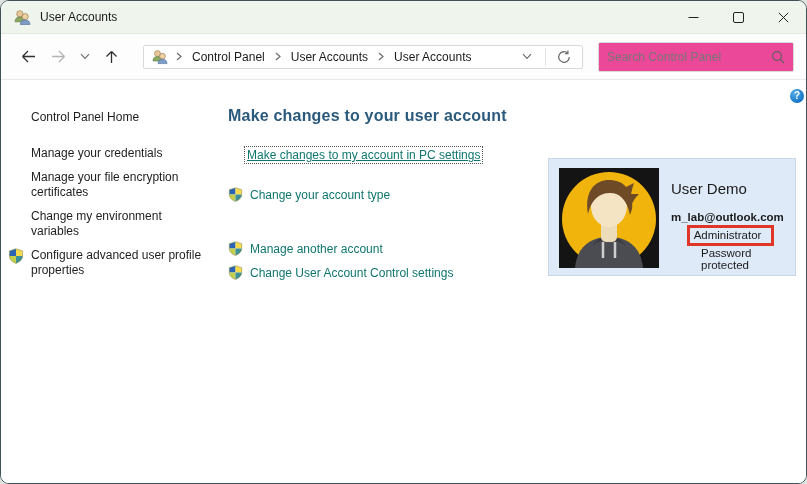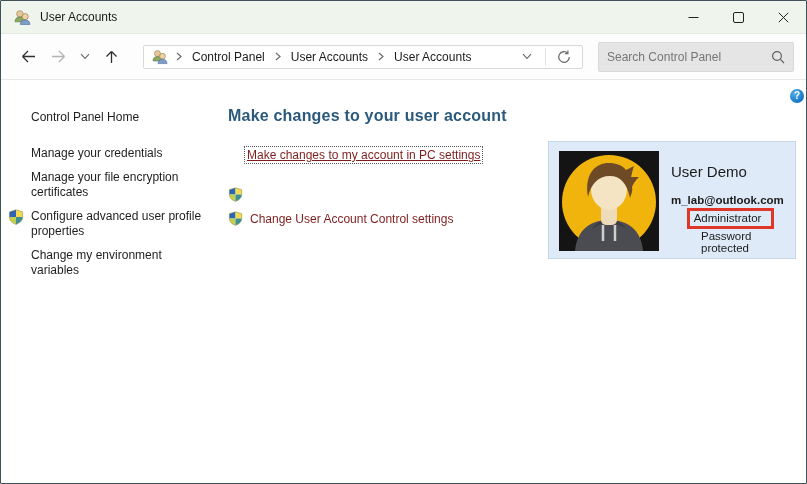--- a/index.html
+++ b/index.html
@@ -1,19 +1,19 @@
 <!DOCTYPE html>
 <html><head>
 <meta charset="utf-8">
 <style>
   * { margin:0; padding:0; box-sizing:border-box; }
   html,body { width:807px; height:484px; background:#dfe3e0; font-family:"Liberation Sans","DejaVu Sans",sans-serif; }
   .window{
     position:relative; width:807px; height:484px; background:#ffffff;
-    border:1px solid #3f5257; border-radius:1px; overflow:hidden;
+    border:1px solid #3f5257; border-radius:9px; overflow:hidden;
   }
   
   .titlebar{
     height:33px; background:#eff4ec; display:flex; align-items:center;
     border-bottom:1px solid #e3e8e1;
   }
   .titlebar .app-icon{ margin:0 9px 0 13px; width:17px; height:17px; flex:0 0 auto; }
   .titlebar .title{ font-size:12px; color:#1b1b1b; flex:1 1 auto; }
   .win-controls{ display:flex; height:100%; }
   .win-btn{ width:45px; height:100%; display:flex; align-items:center; justify-content:center; background:transparent; border:none; cursor:default; }
@@ -31,49 +31,49 @@
     display:flex; align-items:center; padding:0 4px 0 8px; overflow:hidden;
   }
   .crumb-icon{ width:16px; height:16px; margin-right:4px; flex:0 0 auto; }
   .crumb-sep{ width:14px; height:14px; display:flex; align-items:center; justify-content:center; flex:0 0 auto; }
   .crumb{ font-size:12px; color:#1b1b1b; padding:0 6px; white-space:nowrap; }
   .addr-right{ margin-left:auto; display:flex; align-items:center; }
   .addr-divider{ width:1px; height:18px; background:#e4e4e4; margin:0 4px; }
   .icon-btn{ width:28px; height:26px; display:flex; align-items:center; justify-content:center; background:none; border:none; }
   .searchbox{
     flex:0 0 auto; width:196px; height:30px; margin-left:15px;
-    border:1px solid #d9d9d9; background:#e5e5e5; border-radius:2px;
+    border:1px solid #d9d9d9; background:#ec4899; border-radius:2px;
     display:flex; align-items:center; padding:0 8px;
   }
   .searchbox input{
     flex:1 1 auto; border:none; outline:none; font-size:12px; color:#1b1b1b;
     font-family:"Liberation Sans","DejaVu Sans",sans-serif; background:transparent; min-width:0;
   }
   .searchbox input::placeholder{ color:#767676; }
   
   .page{ position:relative; height:404px; background:#fff; }
   .sidebar{ position:absolute; left:0; top:8px; width:222px; padding:22px 18px 0 30px; }
   .side-item{ position:relative; font-size:12px; line-height:15px; color:#1e1e1e; cursor:pointer; }
   .side-item + .side-item{ margin-top:9px; }
   .side-item.first{ margin-bottom:21px; }
   .side-item .shield{ position:absolute; left:-23px; top:0px; }
   .content{ position:absolute; left:227px; top:0; }
   .content h1{ font-size:16px; font-weight:700; color:#2b5a7c; margin-top:27px; letter-spacing:.2px; }
   .task{ display:flex; align-items:center; font-size:12px; color:#0b63c5; }
   .task .shield{ margin-right:7px; flex:0 0 auto; display:flex; }
-  .task a{ color:#7f1d1d; text-decoration:none; cursor:pointer; white-space:nowrap; }
+  .task a{ color:#0f766e; text-decoration:none; cursor:pointer; white-space:nowrap; }
   .task.focused{ margin-top:21px; margin-left:16px; }
   .task.focused a{ text-decoration:underline; border:1px dotted #565656; padding:1px 2px; }
   .task.t2{ margin-top:23px; }
   .task.t3{ margin-top:39px; }
   .task.t4{ margin-top:9px; }
   .shield svg{ display:block; }
   
   .user-panel{
-    position:absolute; left:320px; top:61px; width:248px; height:118px;
+    position:absolute; left:320px; top:78px; width:248px; height:118px;
     background:#dfeaf8; border:1px solid #c7d7eb;
   }
   .avatar{ position:absolute; left:10px; top:8px; width:100px; height:102px; overflow:hidden; }
   .avatar svg{ display:block; width:100%; height:100%; }
   .user-meta{ position:absolute; left:122px; top:21px; }
   .user-name{ font-size:15px; color:#1b1b1b; }
   .user-email{ font-size:11.5px; color:#1b1b1b; margin-top:14px;font-weight:bold; }
   .user-role-wrap{ margin-top:2px; margin-left:-5px;text-align:center; }
   .user-role{ display:inline-block; font-size:11.5px; color:#1b1b1b; border:3px solid #e03529; padding:1px 10px 2px 4px; }
   .user-protect{ font-size:11.5px; color:#1b1b1b; margin-top:1px;padding-left:30px; }
@@ -212,47 +212,56 @@
       <div class="side-item first">
         <span>Control Panel Home</span>
       </div>
       <div class="side-item">
         <span>Manage your credentials</span>
       </div>
       <div class="side-item">
         <span>Manage your file encryption certificates</span>
       </div>
       <div class="side-item">
+        <span>Change my environment variables</span>
+      </div>
+      <div class="side-item">
         <span class="shield">
             <svg width="16" height="16" viewBox="0 0 16 16">
               <use href="#uac-shield"></use>
             </svg>
           </span>
         <span>Configure advanced user profile properties</span>
-      </div>
-      <div class="side-item">
-        <span>Change my environment variables</span>
       </div>
     </div>
 
     <div class="content">
       <h1>Make changes to your user account</h1>
 
       <div class="task focused">
         <a>Make changes to my account in PC settings</a>
       </div>
 
       <div class="task t2">
         <span class="shield">
             <svg width="15" height="15" viewBox="0 0 16 16">
               <use href="#uac-shield"></use>
             </svg>
           </span>
-      </div>
-
+        <a>Change your account type</a>
+      </div>
+
+      <div class="task t3">
+        <span class="shield">
+            <svg width="15" height="15" viewBox="0 0 16 16">
+              <use href="#uac-shield"></use>
+            </svg>
+          </span>
+        <a>Manage another account</a>
+      </div>
 
       <div class="task t4">
         <span class="shield">
             <svg width="15" height="15" viewBox="0 0 16 16">
               <use href="#uac-shield"></use>
             </svg>
           </span>
         <a>Change User Account Control settings</a>
       </div>
 

